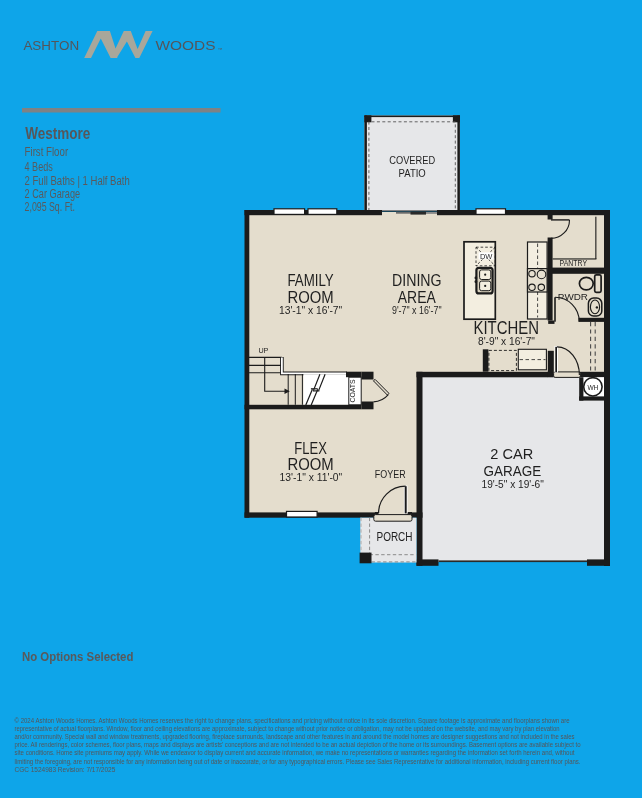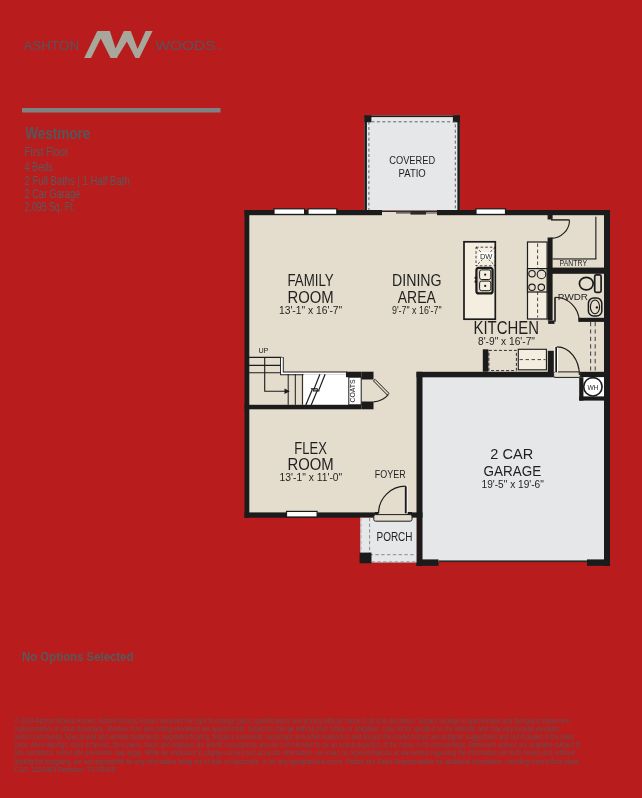--- a/index.html
+++ b/index.html
@@ -1,16 +1,16 @@
 <!DOCTYPE html>
 <html><head>
 <meta charset="utf-8">
 <style>
   html,body{margin:0;padding:0;background:#ffffff;}
-  #page{position:relative;width:642px;height:798px;background:#b91c1c;overflow:hidden;}
+  #page{position:relative;width:642px;height:798px;background:#0ea5e9;overflow:hidden;}
   svg{position:absolute;top:0;left:0;}
   text{font-family:"Liberation Sans", sans-serif;}
 </style>
 </head>
 <body>
 <div id="page">
 <svg width="642" height="798" viewBox="0 0 642 798">
 
 <text x="23.4" y="49.8" font-size="12.8" fill="#54555a" textLength="55.7" lengthAdjust="spacingAndGlyphs">ASHTON</text>
 

